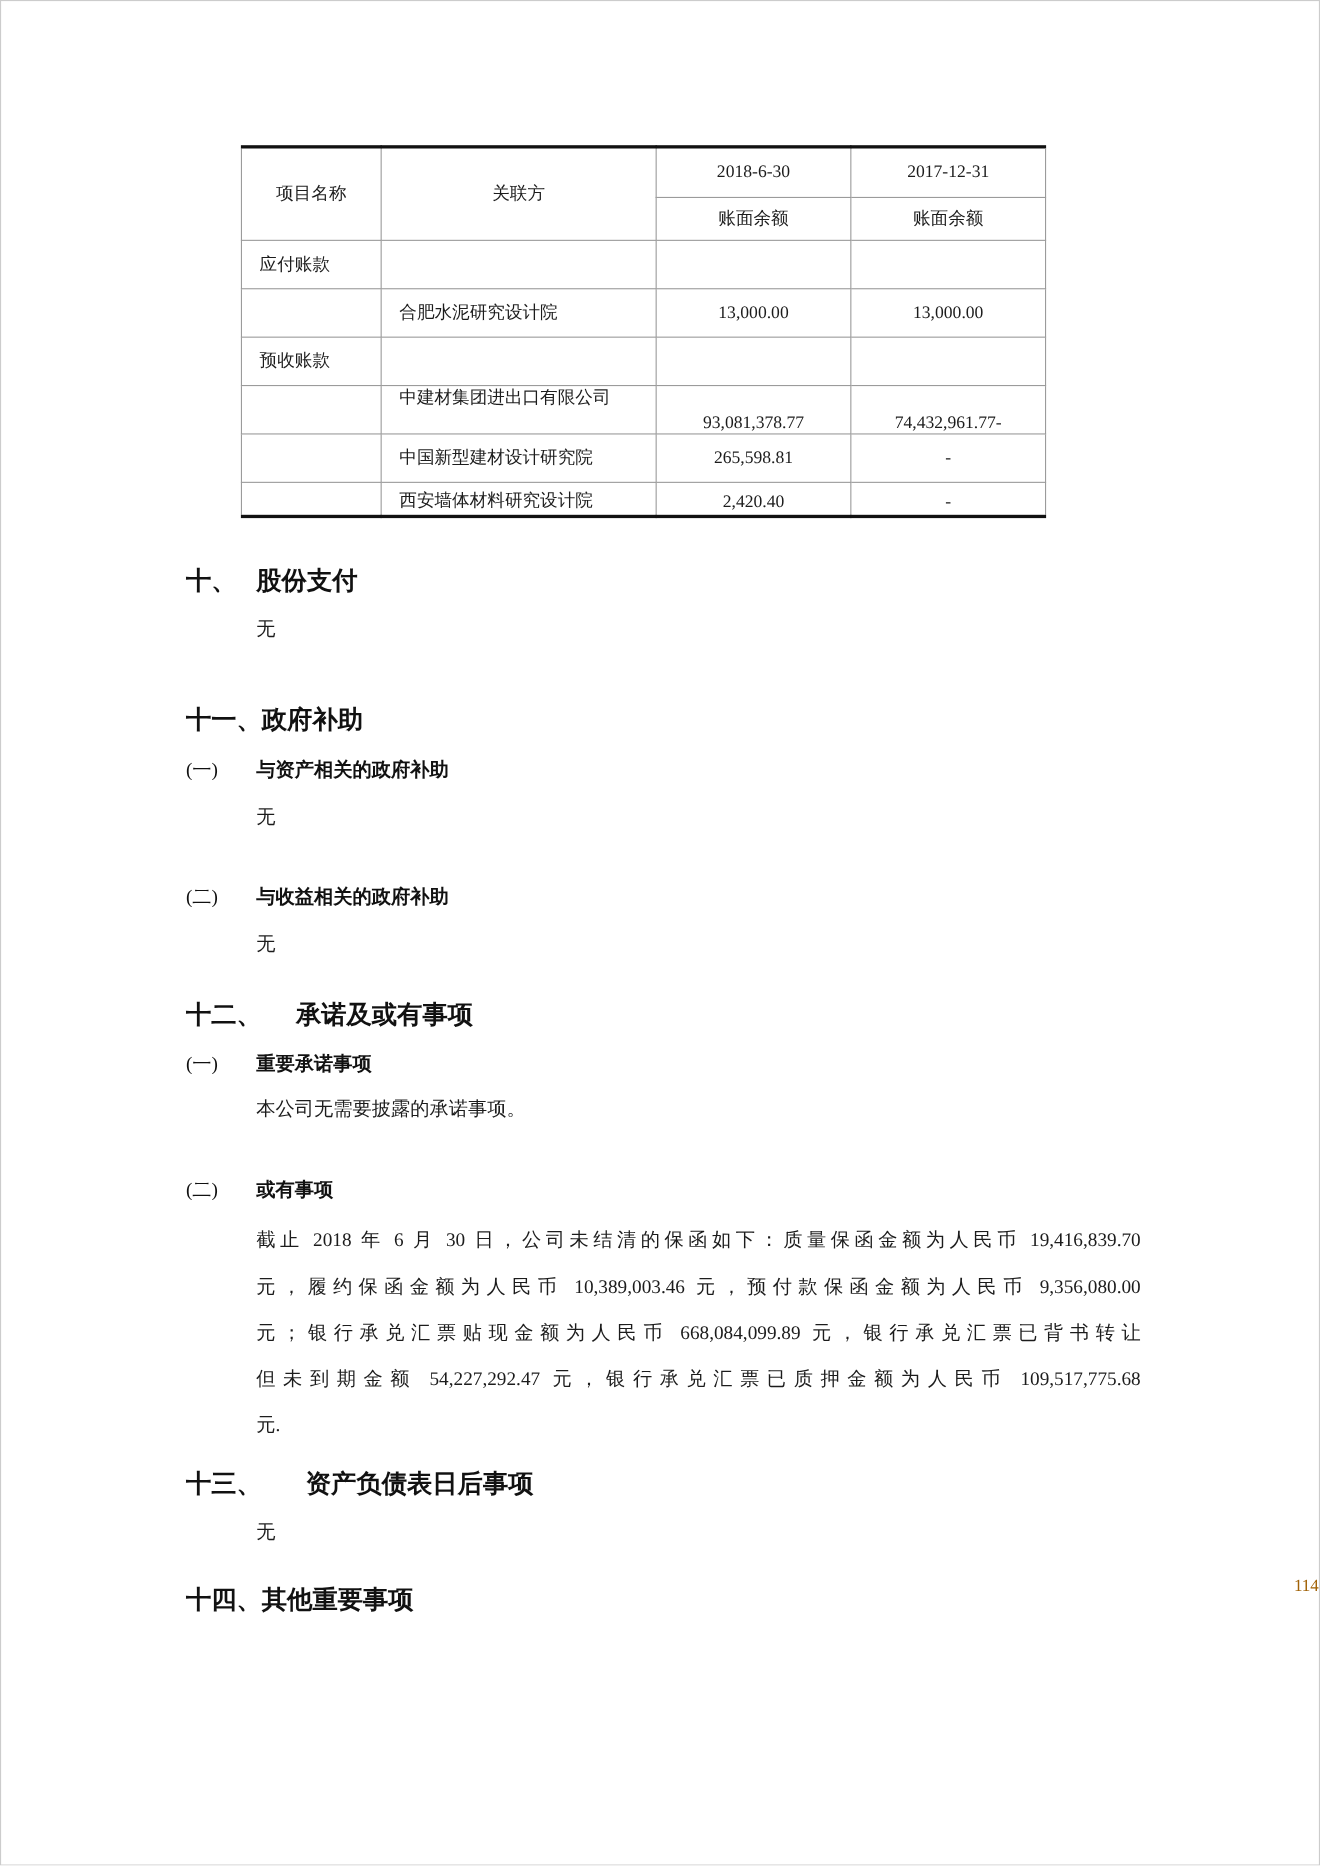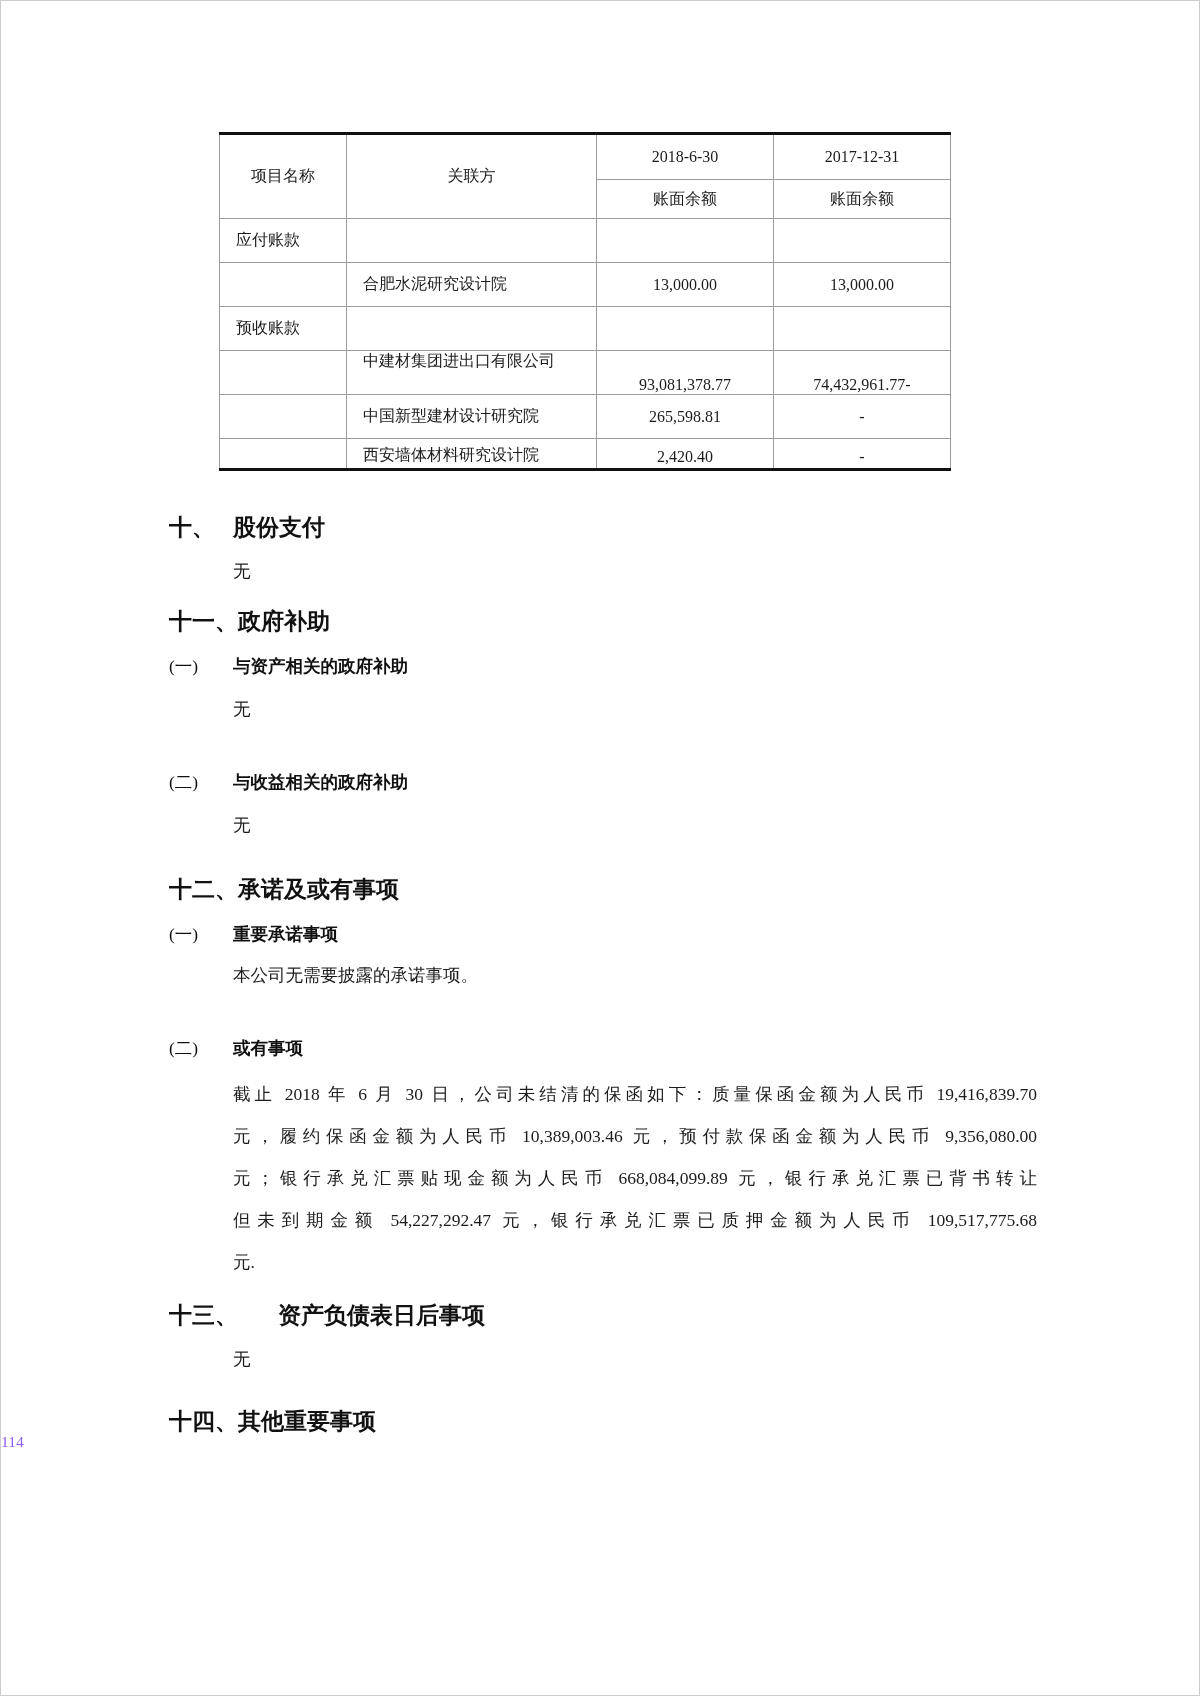--- a/index.html
+++ b/index.html
@@ -84,37 +84,37 @@
   }
   .pline.just{
     text-align:justify;
     text-align-last:justify;
     white-space:normal;
   }
 
   
   .mt-s10{margin-top:42px;}
   .mt-wu1{margin-top:18px;}
-  .mt-s11{margin-top:24px;}
+  .mt-s11{margin-top:57px;}
   .mt-sub{margin-top:20px;}
   .mt-wu2{margin-top:20px;}
   .mt-sub2{margin-top:50px;}
-  .mt-s12{margin-top:38px;}
+  .mt-s12{margin-top:38px;gap:31px;}
   .mt-body{margin-top:18px;}
   .mt-para{margin-top:14px;}
   .mt-s13{margin-top:18px;gap:40px;}
   .mt-s14{margin-top:36px;}
 
   .footer{
     position:absolute;
     left:0;right:0;
     top:1432px;
-    text-align:left;
+    text-align:right;
     font-size:15.5px;
-    color:#8b5cf6;
+    color:#a16207;
   }
 </style>
 </head>
 <body>
 
 <div class="page">
   <div class="content">
 
     <table class="rp">
       <colgroup>

